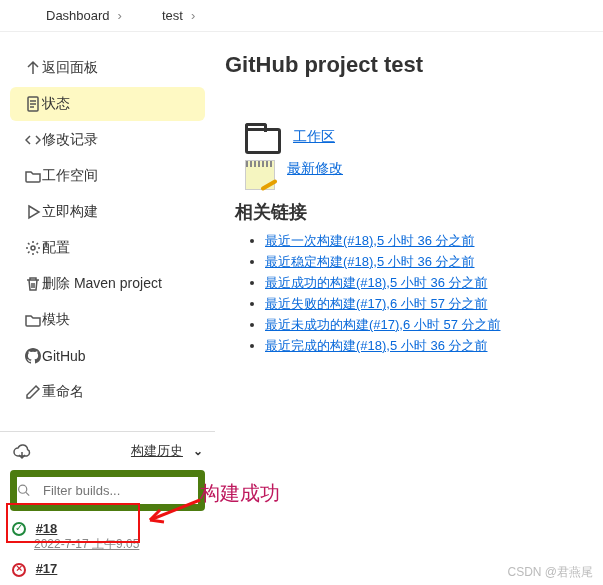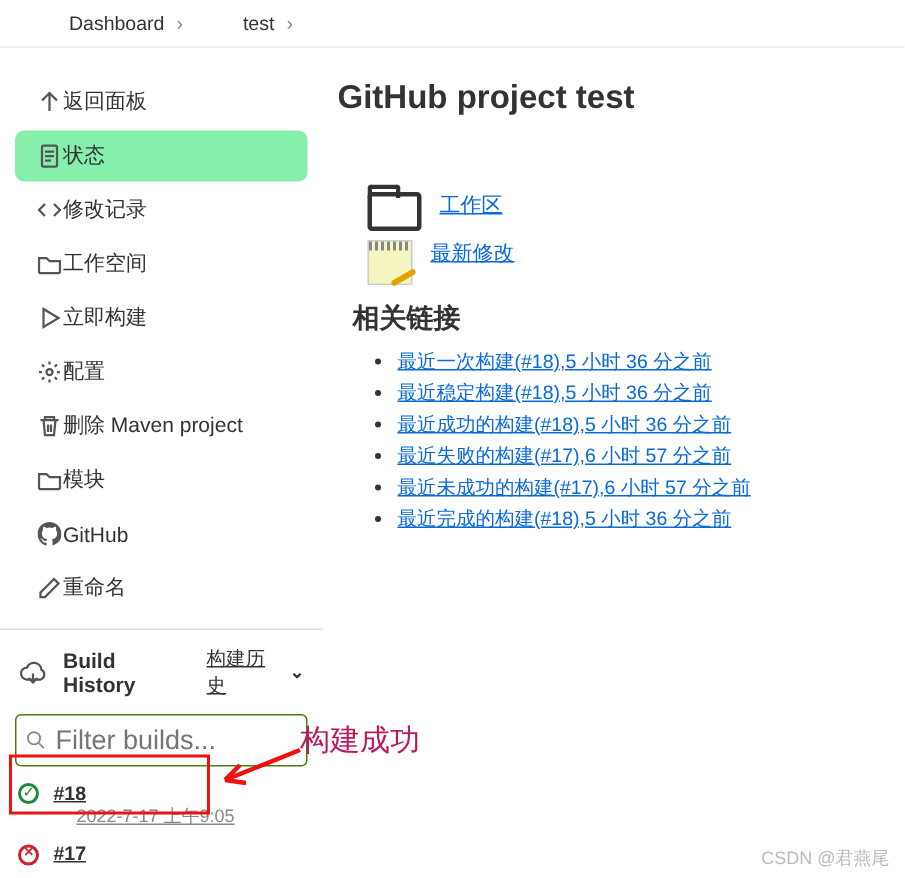--- a/index.html
+++ b/index.html
@@ -3,47 +3,47 @@
 <meta charset="utf-8">
 <style>
 * { margin: 0; padding: 0; box-sizing: border-box; font-family: -apple-system, Helvetica, Arial, sans-serif; }
 body { width: 603px; height: 585px; background: #fff; color: #333; overflow: hidden; position: relative; font-size: 14px; }
 .breadcrumb { padding: 8px 14px; border-bottom: 1px solid #eee; display: flex; align-items: center; gap: 8px; color: #555; font-size: 13px; }
 .breadcrumb a { color: #333; text-decoration: none; margin-left: 32px; }
 .chev { color: #888; }
 .layout { display: flex; height: calc(100% - 36px); }
 .sidebar { width: 215px; padding-top: 18px; display: flex; flex-direction: column; }
 .nav-item { display: flex; align-items: center; gap: 0; padding: 8px 14px; margin: 1px 10px; cursor: pointer; color: #333; border-radius: 6px; }
-.nav-item.active { background: #86efac; font-weight: 500; }
+.nav-item.active { background: #fef9c3; font-weight: 500; }
 .nav-item .ico { width: 18px; height: 18px; display: flex; align-items: center; justify-content: center; color: #555; flex-shrink: 0; }
 .main { flex: 1; padding: 20px 10px 10px 10px; }
 h1 { font-size: 22px; font-weight: 700; margin-bottom: 50px; }
 .links-row { display: flex; gap: 12px; margin: 6px 6px 6px 20px; }
 .links-row a { color: #0969da; text-decoration: underline; font-size: 14px; }
 .folder-icon { width: 36px; height: 26px; border: 3px solid #333; border-radius: 3px; position: relative; }
 .folder-icon::before { content:""; position:absolute; top:-8px; left:-3px; width:16px; height:6px; border:3px solid #333; border-bottom:none; border-radius:3px 3px 0 0;}
 .notepad { width: 30px; height: 30px; background: linear-gradient(#f5f5c0,#f5f5c0); border:1px solid #ccc; position: relative; }
 .notepad::before { content:""; position:absolute; top:0; left:0; right:0; height:6px; background:repeating-linear-gradient(90deg,#888 0 2px,transparent 2px 4px);}
 .notepad::after { content:""; position:absolute; bottom:2px; right:-4px; width:18px; height:4px; background:#e6a000; transform:rotate(-30deg); border-radius:2px;}
 h2 { font-size: 18px; font-weight: 700; margin: 10px 0 8px 10px; }
 .perma { margin-left: 40px; font-size: 13px; }
 .perma li { margin: 3px 0; }
 .perma a { color: #0969da; text-decoration: underline; }
 .history-sec { margin-top: auto; border-top: 1px solid #ddd; }
 .history-head { display: flex; align-items: center; gap: 10px; padding: 10px 12px; font-weight: 700; }
 .history-head .spacer { flex: 1; }
 .history-head .hlink { text-decoration: underline; font-size: 13px; font-weight: 400; }
 .history-head .chev2 { font-size: 12px; }
 .filter-wrap { padding: 0 10px 6px; }
-.filter { width: 100%; padding: 6px 8px 6px 26px; border: 1px solid #4d7c0f; border-radius: 4px; font-size: 18px; background: #fff; }
+.filter { width: 100%; padding: 6px 8px 6px 26px; border: 7px solid #4d7c0f; border-radius: 4px; font-size: 13px; background: #fff; }
 .filter-box { position: relative; }
 .filter-box .mag { position: absolute; left: 7px; top: 50%; transform: translateY(-50%); color: #888; }
 .build-row { padding: 4px 12px; font-size: 13px; }
 .build-row .bnum { text-decoration: underline; font-weight: 600; }
-.build-row .bdate { color: #888; font-size: 12px; text-decoration: underline; margin-left: 39px; }
+.build-row .bdate { color: #888; font-size: 12px; text-decoration: underline; margin-left: 22px; }
 .build-status { display: inline-block; width: 14px; height: 14px; border-radius: 50%; border: 2px solid; vertical-align: middle; margin-right: 6px; position: relative; }
 .ok { border-color: #1f883d; color:#1f883d;}
 .ok::after { content:"✓"; position:absolute; font-size:10px; top:-2px; left:1px; }
 .fail { border-color: #cf222e; color:#cf222e;}
 .fail::after { content:"×"; position:absolute; font-size:11px; top:-3px; left:2px; font-weight:bold;}
 .red-box { position: absolute; border: 2px solid #e11; pointer-events: none; }
 .anno { position: absolute; color: #be185d; font-size: 20px; font-weight: 500; }
 .watermark { position: absolute; right: 10px; bottom: 4px; font-size: 12px; color: #bbb; }
 svg { display: block; }
 </style>
@@ -143,21 +143,20 @@
     </div>
 
     <div class="history-sec">
       <div class="history-head">
         <span class="ico">
             <svg width="20" height="18" viewBox="0 0 20 18" fill="none" stroke="#555" stroke-width="1.5">
               <path d="M6 14a4 4 0 010-8 5 5 0 019.6 1.5A3.5 3.5 0 0115 14H6z"></path>
               <path d="M10 10v6M7 13l3 3 3-3"></path>
             </svg>
           </span>
-        <span>Build History</span>
         <span class="spacer"></span>
         <a class="hlink">构建历史</a>
         <span class="chev2">⌄</span>
       </div>
       <div class="filter-wrap">
         <div class="filter-box">
           <span class="mag">
               <svg width="13" height="13" viewBox="0 0 16 16" fill="none" stroke="currentColor" stroke-width="1.5">
                 <circle cx="7" cy="7" r="5"></circle>
                 <path d="M11 11l4 4"></path>

